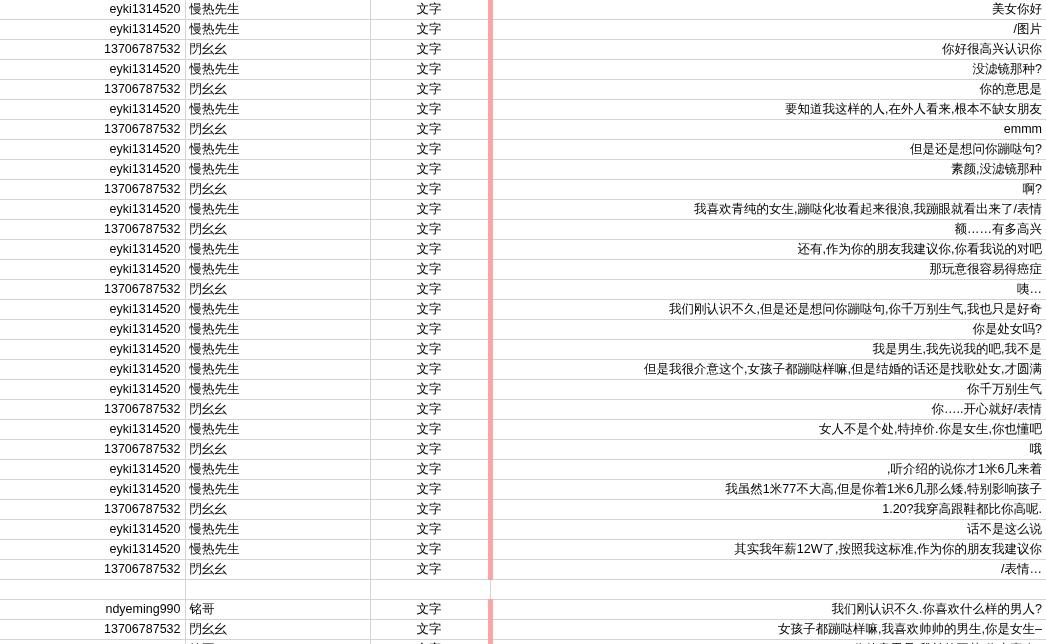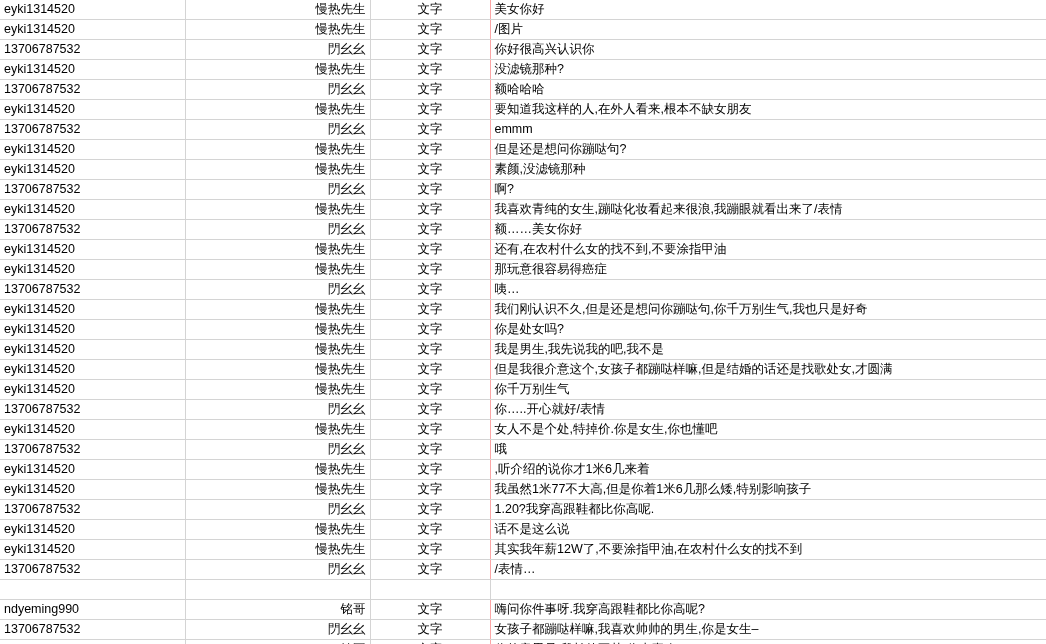--- a/index.html
+++ b/index.html
@@ -33,33 +33,34 @@
     overflow: hidden;
     font-size: 12.5px;
   }
   
   col.c-id    { width: 185px; }
   col.c-name  { width: 185px; }
   col.c-type  { width: 120px; }
   col.c-msg   { width: 556px; }
 
   td.col-id {
+    text-align: right;
+    border-right: 1px solid #d4d4d4;
+  }
+  td.col-name {
     text-align: left;
     border-right: 1px solid #d4d4d4;
-  }
-  td.col-name {
-    text-align: right;
-    border-right: 1px solid #d4d4d4;
     margin-top: 16px;
   }
   td.col-type {
     text-align: center;
-    border-right: 1px solid #fca5a5;
+    border-right: 5px solid #fca5a5;
   }
   td.col-msg {
+    text-align: right;
     padding-right: 6px;
   }
   tr.blank td {
     height: 19px;
     border-bottom: 1px solid #d4d4d4;
   }
   tr.blank td.col-id,
   tr.blank td.col-name,
   tr.blank td.col-type {
     border-right: 1px solid #d4d4d4;
@@ -98,21 +99,21 @@
         <tr>
           <td class="col-id">eyki1314520</td>
           <td class="col-name">慢热先生</td>
           <td class="col-type">文字</td>
           <td class="col-msg">没滤镜那种?</td>
         </tr>
         <tr>
           <td class="col-id">13706787532</td>
           <td class="col-name">閁幺幺</td>
           <td class="col-type">文字</td>
-          <td class="col-msg">额哈哈哈</td>
+          <td class="col-msg">你的意思是</td>
         </tr>
         <tr>
           <td class="col-id">eyki1314520</td>
           <td class="col-name">慢热先生</td>
           <td class="col-type">文字</td>
           <td class="col-msg">要知道我这样的人,在外人看来,根本不缺女朋友</td>
         </tr>
         <tr>
           <td class="col-id">13706787532</td>
           <td class="col-name">閁幺幺</td>
@@ -140,27 +141,27 @@
         <tr>
           <td class="col-id">eyki1314520</td>
           <td class="col-name">慢热先生</td>
           <td class="col-type">文字</td>
           <td class="col-msg">我喜欢青纯的女生,蹦哒化妆看起来很浪,我蹦眼就看出来了/表情</td>
         </tr>
         <tr>
           <td class="col-id">13706787532</td>
           <td class="col-name">閁幺幺</td>
           <td class="col-type">文字</td>
-          <td class="col-msg">额……美女你好</td>
-        </tr>
-        <tr>
-          <td class="col-id">eyki1314520</td>
-          <td class="col-name">慢热先生</td>
-          <td class="col-type">文字</td>
-          <td class="col-msg">还有,在农村什么女的找不到,不要涂指甲油</td>
+          <td class="col-msg">额……有多高兴</td>
+        </tr>
+        <tr>
+          <td class="col-id">eyki1314520</td>
+          <td class="col-name">慢热先生</td>
+          <td class="col-type">文字</td>
+          <td class="col-msg">还有,作为你的朋友我建议你,你看我说的对吧</td>
         </tr>
         <tr>
           <td class="col-id">eyki1314520</td>
           <td class="col-name">慢热先生</td>
           <td class="col-type">文字</td>
           <td class="col-msg">那玩意很容易得癌症</td>
         </tr>
         <tr>
           <td class="col-id">13706787532</td>
           <td class="col-name">閁幺幺</td>
@@ -236,39 +237,39 @@
         <tr>
           <td class="col-id">eyki1314520</td>
           <td class="col-name">慢热先生</td>
           <td class="col-type">文字</td>
           <td class="col-msg">话不是这么说</td>
         </tr>
         <tr>
           <td class="col-id">eyki1314520</td>
           <td class="col-name">慢热先生</td>
           <td class="col-type">文字</td>
-          <td class="col-msg">其实我年薪12W了,不要涂指甲油,在农村什么女的找不到</td>
+          <td class="col-msg">其实我年薪12W了,按照我这标准,作为你的朋友我建议你</td>
         </tr>
         <tr>
           <td class="col-id">13706787532</td>
           <td class="col-name">閁幺幺</td>
           <td class="col-type">文字</td>
           <td class="col-msg">/表情…</td>
         </tr>
         <tr class="blank">
           <td class="col-id"></td>
           <td class="col-name"></td>
           <td class="col-type"></td>
           <td class="col-msg"></td>
         </tr>
         <tr>
           <td class="col-id">ndyeming990</td>
           <td class="col-name">铭哥</td>
           <td class="col-type">文字</td>
-          <td class="col-msg">嗨问你件事呀.我穿高跟鞋都比你高呢?</td>
+          <td class="col-msg">我们刚认识不久.你喜欢什么样的男人?</td>
         </tr>
         <tr>
           <td class="col-id">13706787532</td>
           <td class="col-name">閁幺幺</td>
           <td class="col-type">文字</td>
           <td class="col-msg">女孩子都蹦哒样嘛,我喜欢帅帅的男生,你是女生–</td>
         </tr>
         <tr>
           <td class="col-id">ndyeming990</td>
           <td class="col-name">铭哥</td>

